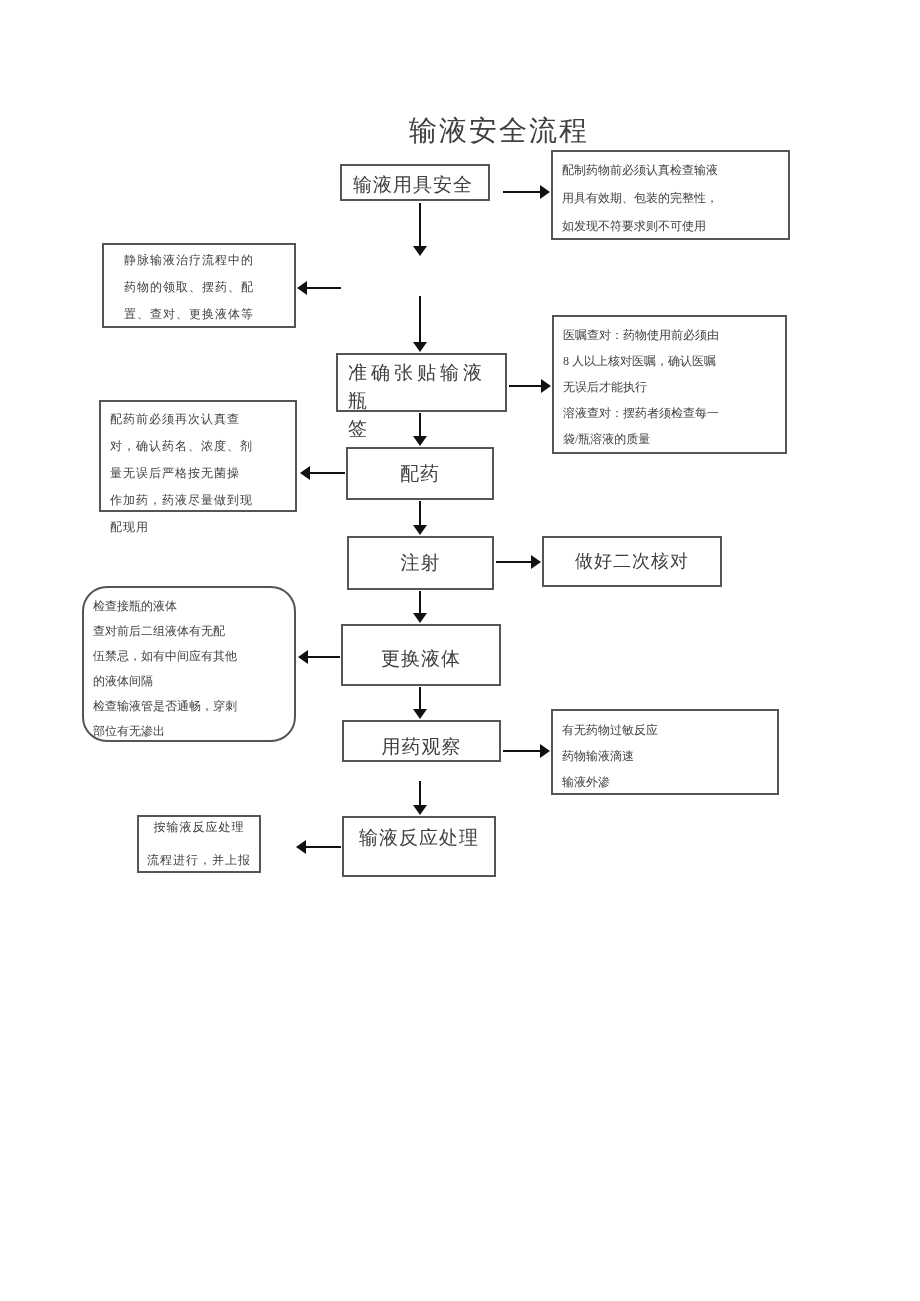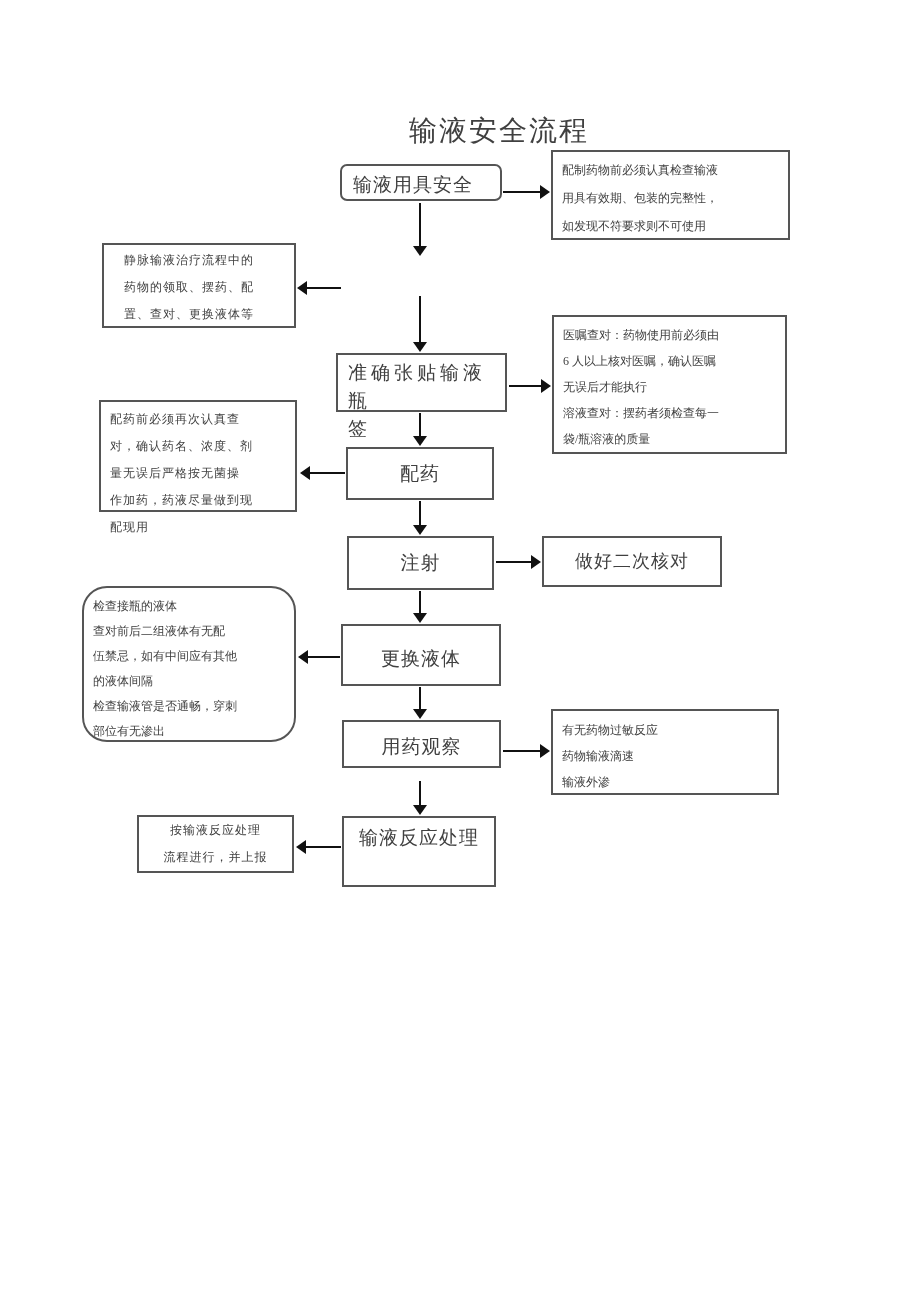--- a/index.html
+++ b/index.html
@@ -99,46 +99,46 @@
   .arrow-h.right .head { right: 0; border-left: 10px solid #111111; }
   .arrow-h.left  .head { left: 0;  border-right: 10px solid #111111; }
 </style>
 </head>
 <body>
 
 <div id="page">
 
   <div class="title">输液安全流程</div>
 
-  <div class="box flow top leftalign" style="left:301px; top:164px; width:162px; height:37px; padding:6px 0 0 11px;border-radius:7px;">输液用具安全</div>
+  <div class="box flow top leftalign" style="left:301px; top:164px; width:150px; height:37px; padding:6px 0 0 11px;">输液用具安全</div>
 
 
   <div class="box flow top leftalign" style="left:297px; top:353px; width:171px; height:59px; padding:4px 0 0 10px; letter-spacing:4px; line-height:28px;">准确张贴输液瓶
 签</div>
 
   <div class="box flow" style="left:307px; top:447px; width:148px; height:53px;">配药</div>
 
   <div class="box flow" style="left:308px; top:536px; width:147px; height:54px;">注射</div>
 
   <div class="box flow top" style="left:302px; top:624px; width:160px; height:62px; padding-top:20px;">更换液体</div>
 
-  <div class="box flow top" style="left:303px; top:720px; width:159px; height:48px; padding-top:12px;">用药观察</div>
-
-  <div class="box flow top" style="left:303px; top:816px; width:154px; height:71px; padding-top:7px;">输液反应处理</div>
+  <div class="box flow top" style="left:303px; top:720px; width:159px; height:42px; padding-top:12px;">用药观察</div>
+
+  <div class="box flow top" style="left:303px; top:816px; width:154px; height:61px; padding-top:7px;">输液反应处理</div>
 
   <div class="box note" style="left:512px; top:150px; width:239px; height:90px; line-height:28px;">配制药物前必须认真检查输液
 用具有效期、包装的完整性，
 如发现不符要求则不可使用</div>
 
   <div class="box note justify" style="left:63px; top:243px; width:194px; height:85px; line-height:27px; padding-top:2px;">静脉输液治疗流程中的
 药物的领取、摆药、配
 置、查对、更换液体等</div>
 
   <div class="box note" style="left:513px; top:315px; width:235px; height:139px; line-height:26px; padding-top:5px;">医嘱查对：药物使用前必须由
-6 人以上核对医嘱，确认医嘱
+8 人以上核对医嘱，确认医嘱
 无误后才能执行
 溶液查对：摆药者须检查每一
 袋/瓶溶液的质量</div>
 
   <div class="box note" style="left:60px; top:400px; width:198px; height:112px; line-height:27px; letter-spacing:1px;">配药前必须再次认真查
 对，确认药名、浓度、剂
 量无误后严格按无菌操
 作加药，药液尽量做到现
 配现用</div>
 
@@ -148,21 +148,21 @@
 查对前后二组液体有无配
 伍禁忌，如有中间应有其他
 的液体间隔
 检查输液管是否通畅，穿刺
 部位有无渗出</div>
 
   <div class="box note" style="left:512px; top:709px; width:228px; height:86px; line-height:26px; padding-top:6px;">有无药物过敏反应
 药物输液滴速
 输液外渗</div>
 
-  <div class="box note center" style="left:98px; top:815px; width:157px; height:58px; line-height:27px;">按输液反应处理
+  <div class="box note center" style="left:98px; top:815px; width:124px; height:58px; line-height:33px;">按输液反应处理
 流程进行，并上报</div>
 
   <div class="arrow-v" style="left:374px; top:203px; height:53px;">
       <div class="line"></div>
       <div class="head"></div>
     </div>
   <div class="arrow-v" style="left:374px; top:296px; height:56px;">
       <div class="line"></div>
       <div class="head"></div>
     </div>

